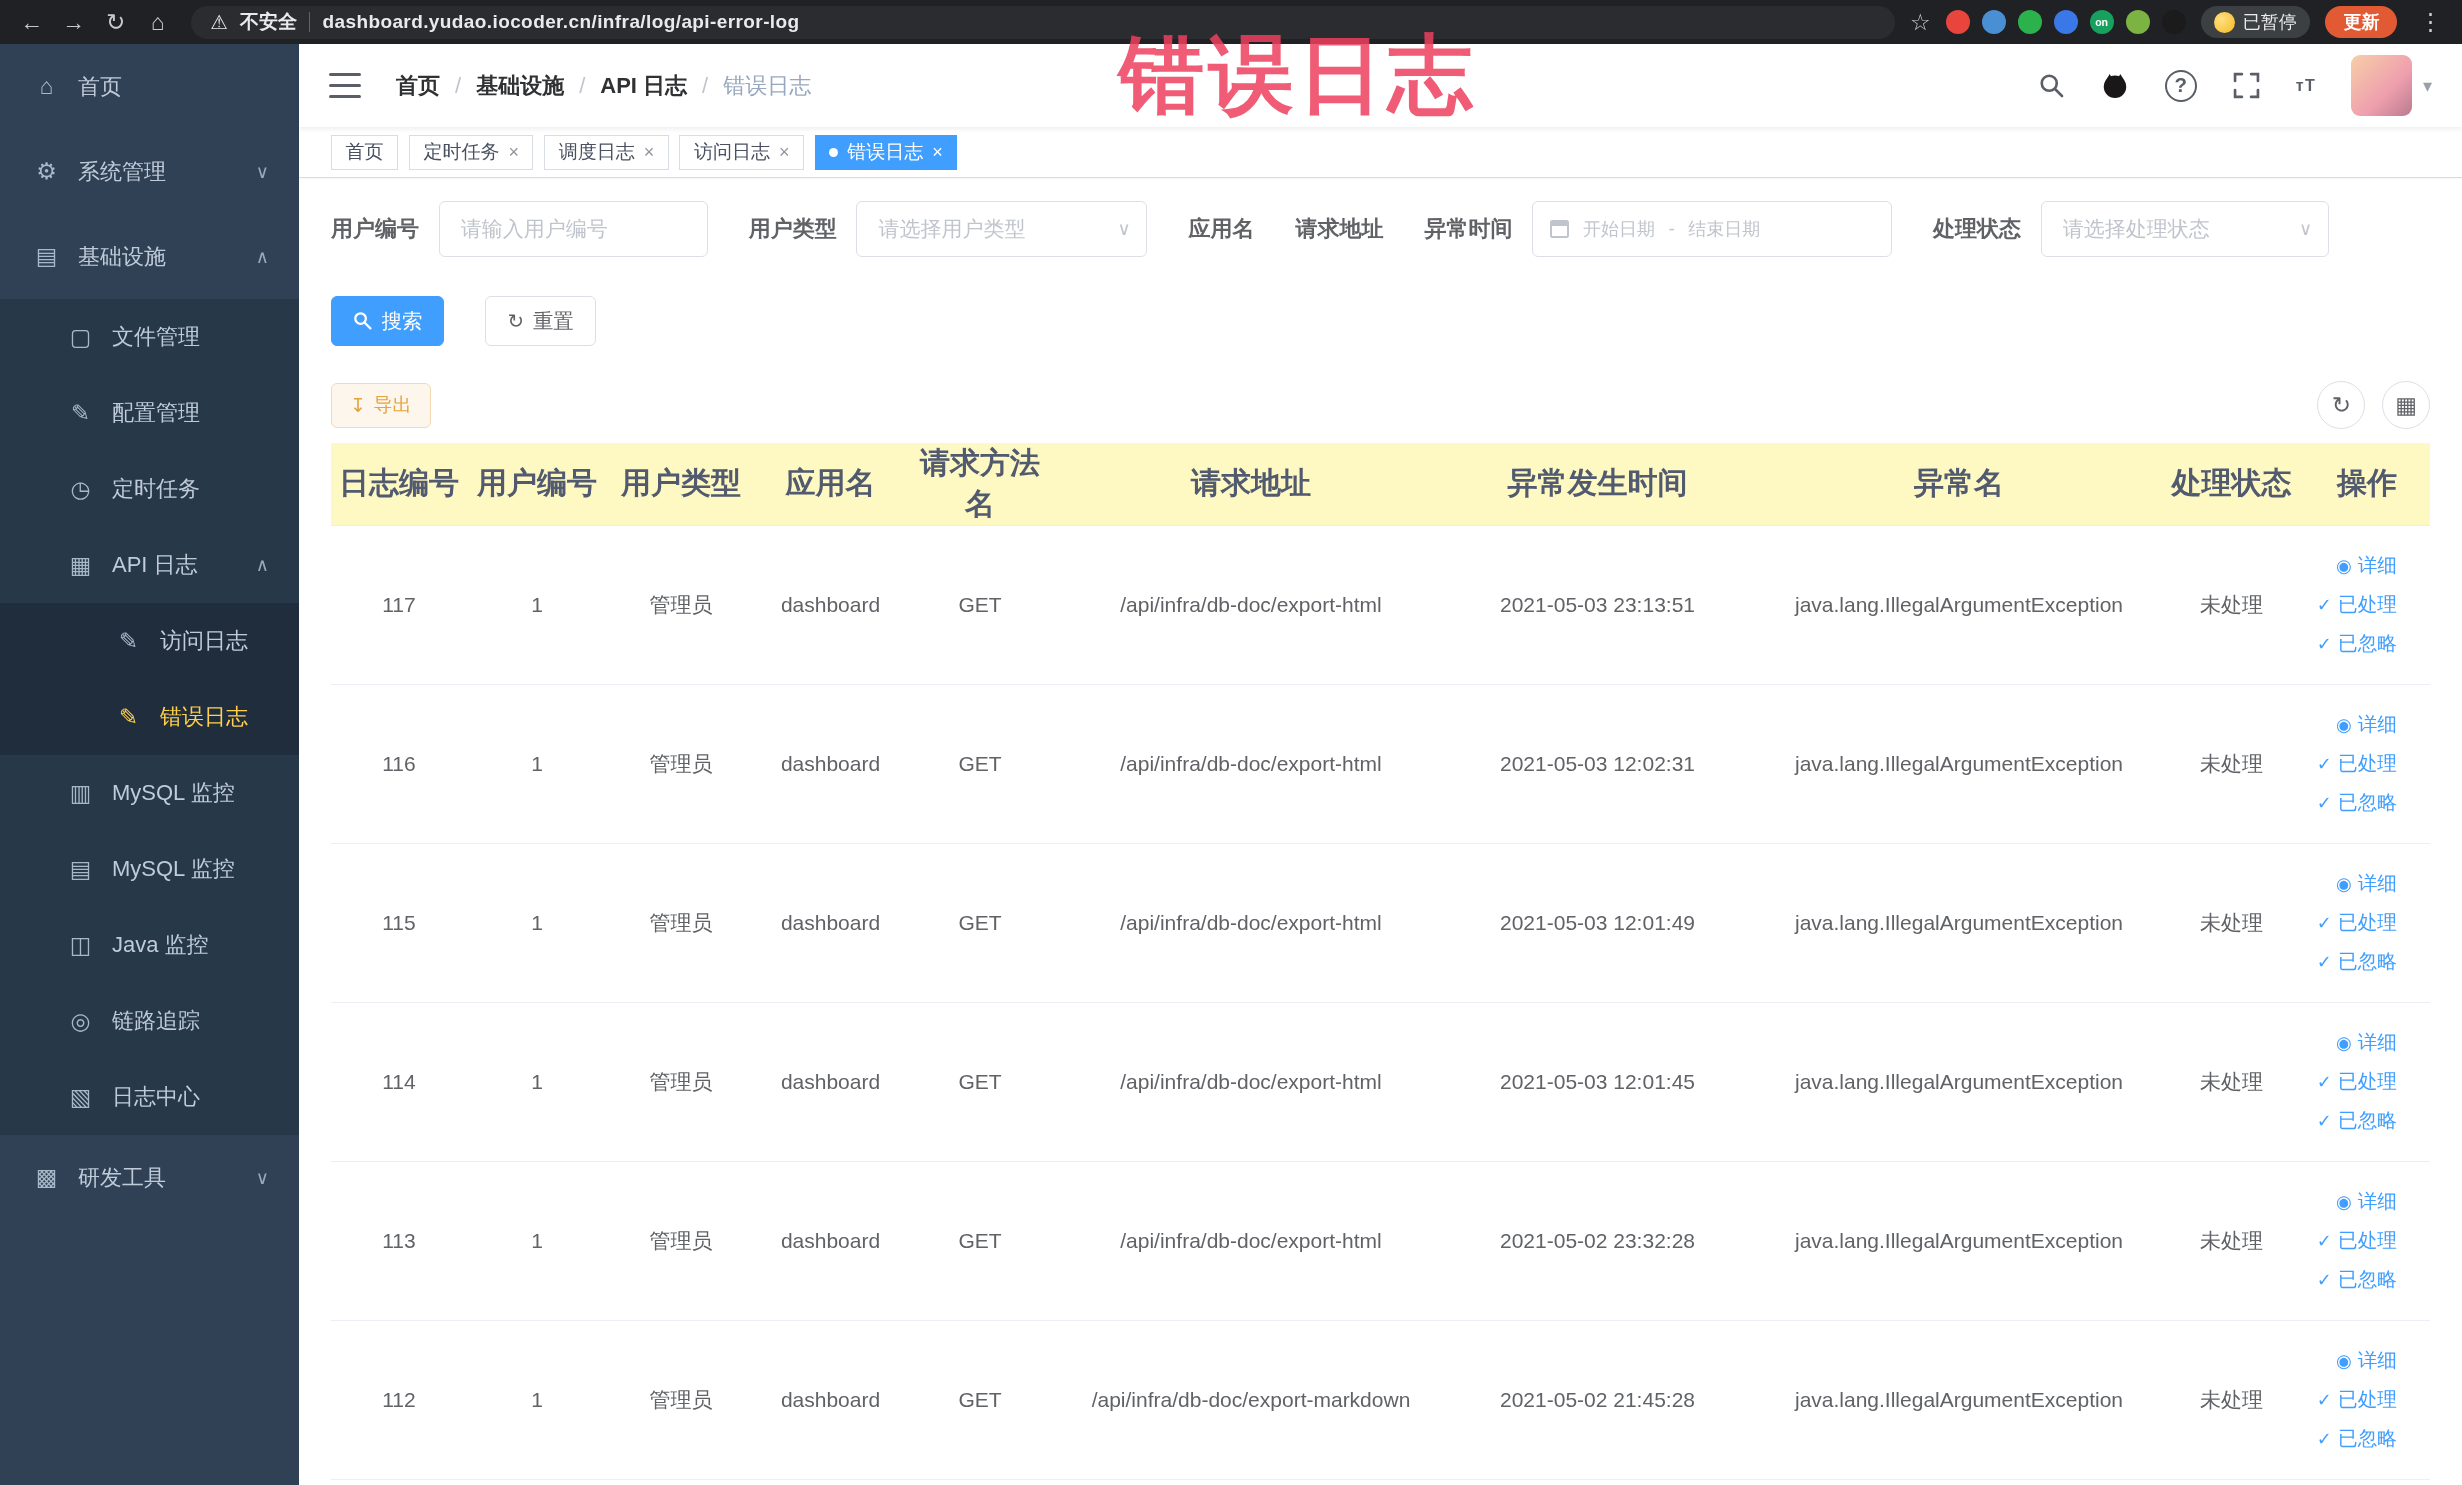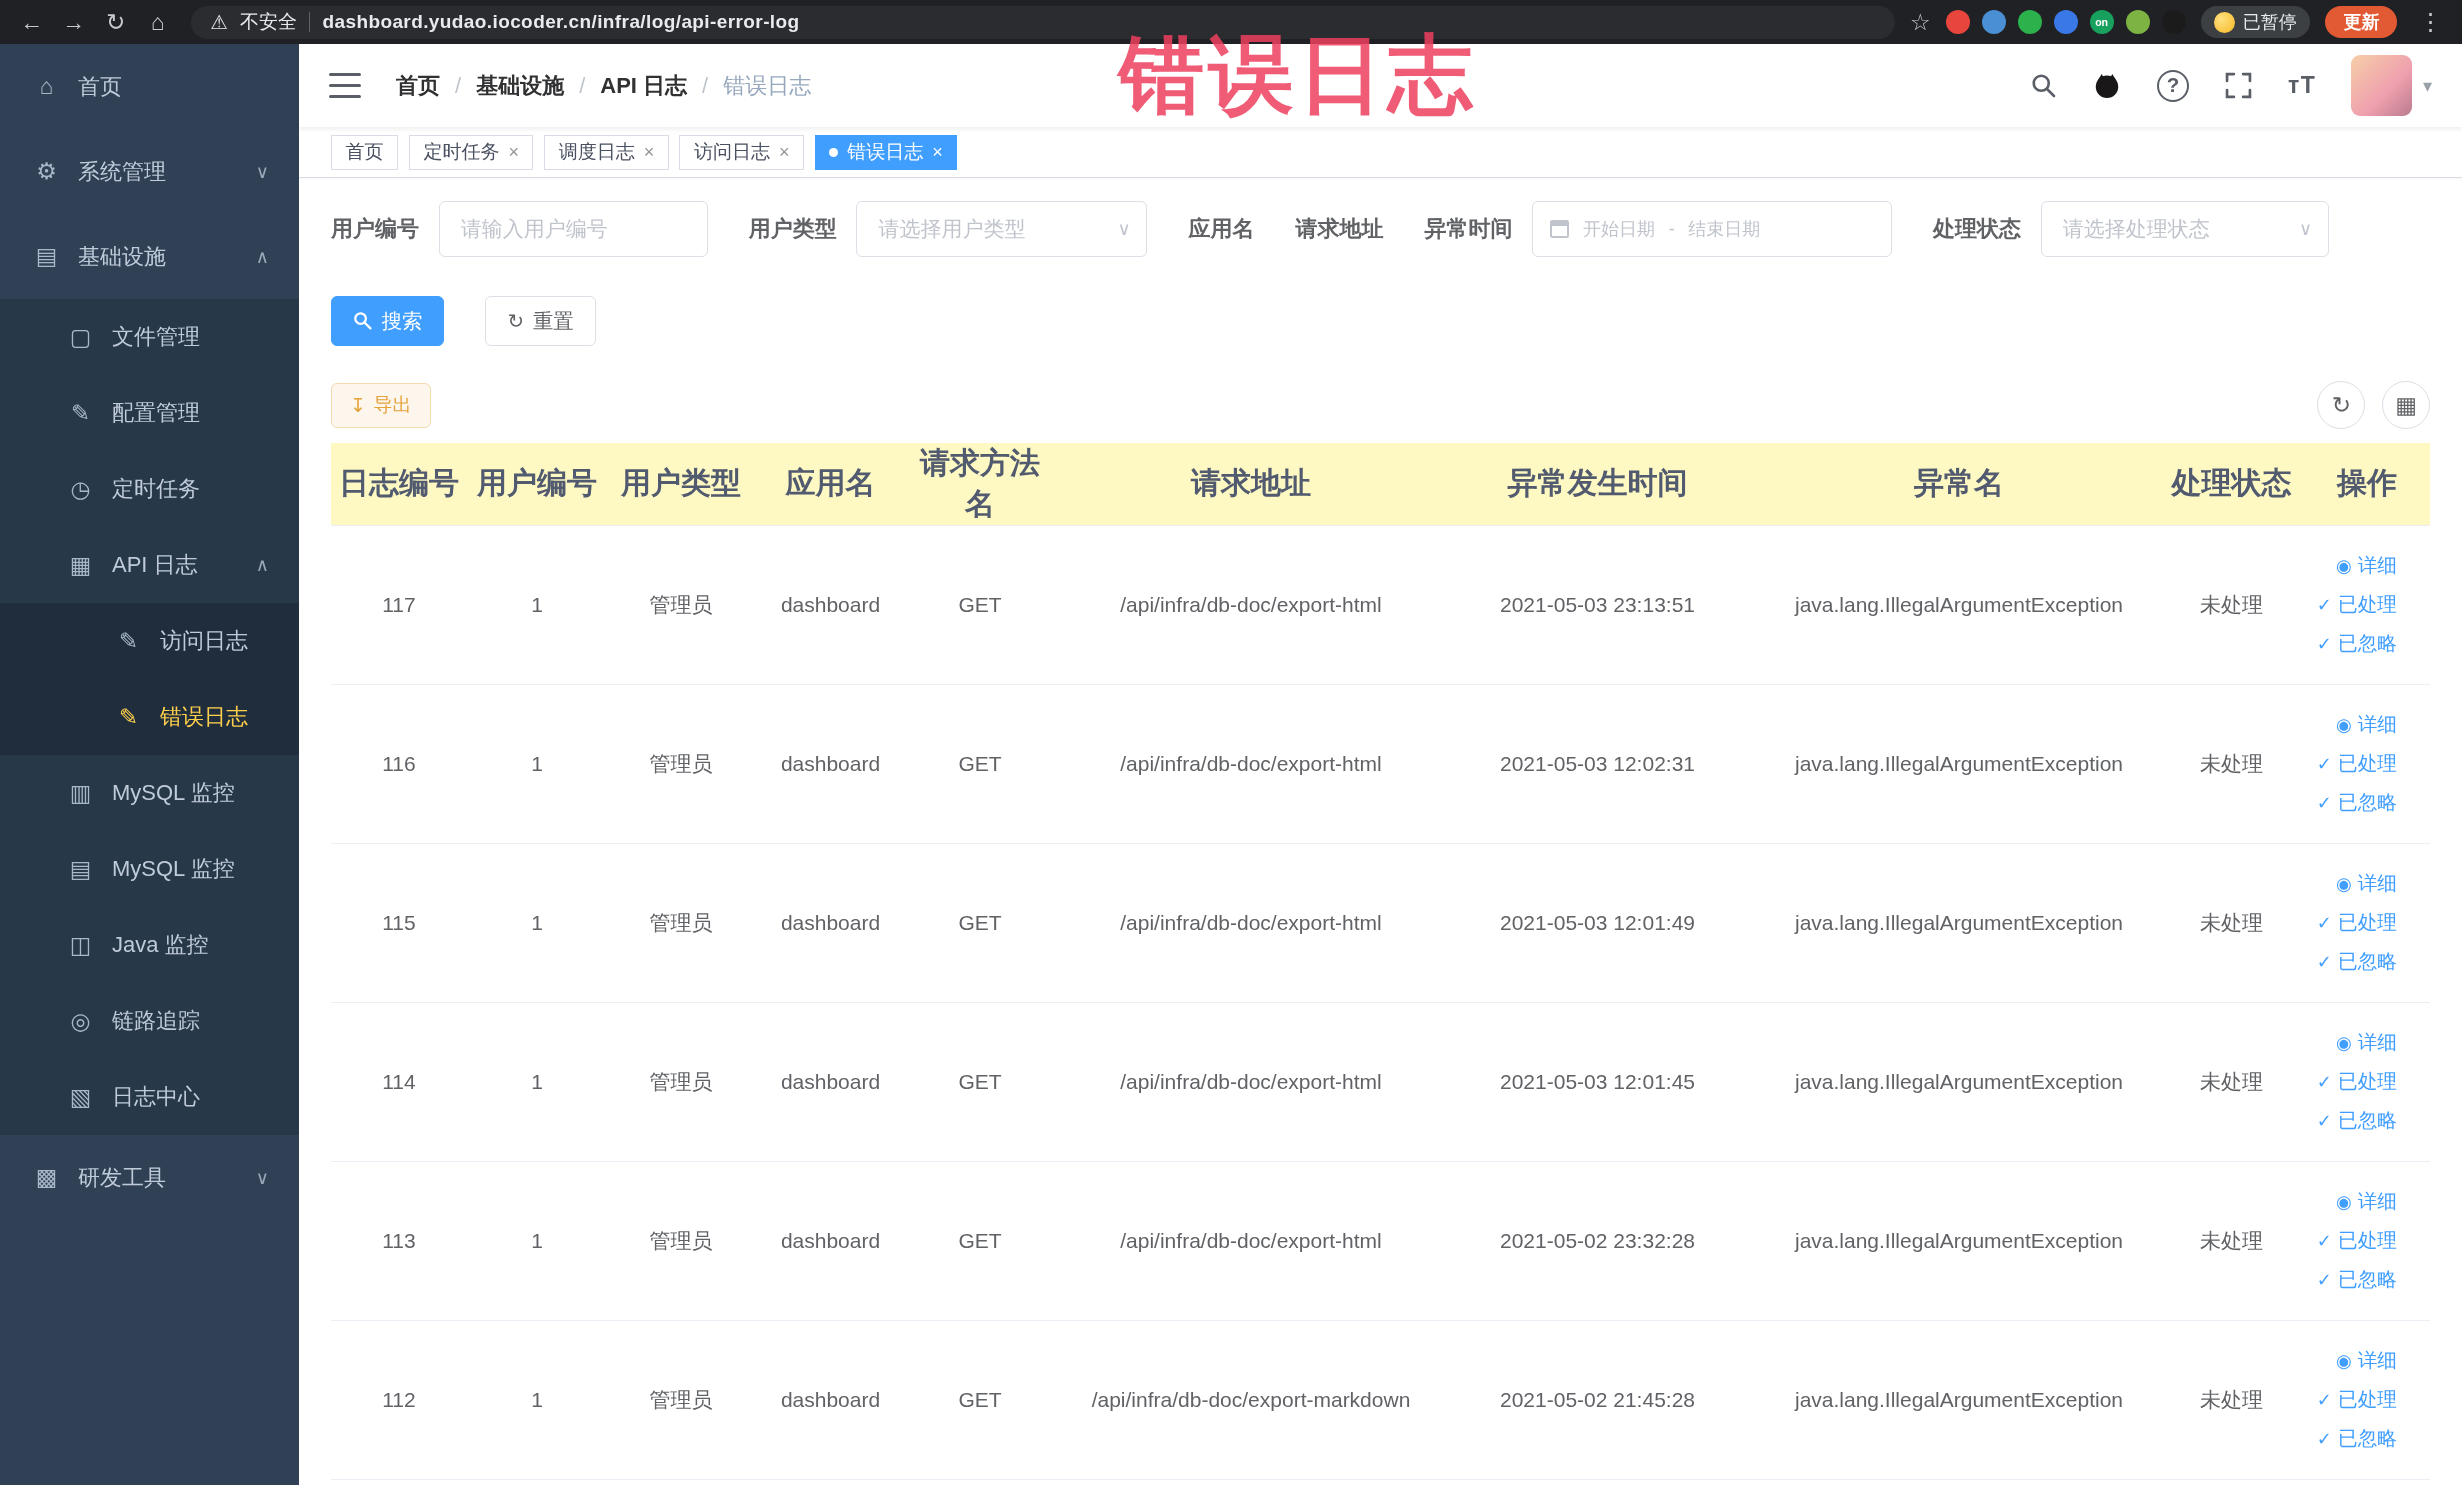--- a/index.html
+++ b/index.html
@@ -4,21 +4,21 @@
 <style>
   * { box-sizing: border-box; margin: 0; padding: 0; }
   html, body { width: 2462px; height: 1486px; overflow: hidden; }
   body { font-family: "Liberation Sans", "DejaVu Sans", sans-serif; background: #fff; color: #303133; position: relative; }
 
   
   .browser-bar { height: 44px; background: #202124; display: flex; align-items: center; gap: 6px; padding: 0 13.6px; color: #e8eaed; position: relative; z-index: 10; }
   .nav-ico { width: 36px; height: 36px; display: flex; align-items: center; justify-content: center; font-size: 23px; color: #c7cacd; cursor: pointer; }
   .url-pill { flex: 1; height: 33px; margin: 0 9px; background: #2a2c2f; border-radius: 16.7px; display: flex; align-items: center; gap: 12px; padding: 0 19.7px; font-size: 19px; }
   .warn-ico { font-size: 19.7px; color: #e8eaed; }
-  .sec-label { color: #e8eaed; font-weight: normal; }
+  .sec-label { color: #e8eaed; font-weight: bold; }
   .url-div { width: 1.5px; height: 19.7px; background: #5f6368; }
   .url-text { color: #e8eaed; font-weight: bold; letter-spacing: 0.4px; }
   .browser-right { display: flex; align-items: center; gap: 15px; }
   .star-ico { font-size: 23px; color: #c7cacd; cursor: pointer; }
   .ext-dot { width: 24px; height: 24px; border-radius: 50%; display: flex; align-items: center; justify-content: center; color: #fff; font-size: 10.6px; font-weight: bold; cursor: pointer; }
   .pill-paused { height: 32px; background: #3c4043; border-radius: 16px; display: flex; align-items: center; gap: 7.6px; padding: 0 13.6px; font-size: 18px; color: #e8eaed; cursor: pointer; }
   .emoji-dot { width: 21px; height: 21px; border-radius: 50%; background: radial-gradient(circle at 35% 35%, #ffe082, #f6b921); }
   .pill-update { height: 32px; background: #e25a33; border-radius: 16px; display: flex; align-items: center; padding: 0 18px; font-size: 18px; color: #fff; font-weight: bold; cursor: pointer; }
   .kebab { font-size: 24px; color: #c7cacd; padding: 0 6px; cursor: pointer; }
 
@@ -45,21 +45,21 @@
   .topbar { height: 83px; background: #fff; display: flex; align-items: center; padding: 0 30px; box-shadow: 0 1.5px 4.5px rgba(0,21,41,.08); position: relative; z-index: 3; }
   .hamburger { width: 32px; height: 26px; display: flex; flex-direction: column; justify-content: space-between; cursor: pointer; }
   .hamburger i { display: block; height: 3.8px; background: #5a5e66; border-radius: 1.5px; }
   .breadcrumb { display: flex; align-items: center; gap: 15px; margin-left: 35px; font-size: 22px; }
   .crumb { color: #303133; font-weight: bold; cursor: pointer; }
   .crumb.last { color: #97a8be; font-weight: normal; cursor: default; }
   .crumb-sep { color: #c0c4cc; }
   .topbar-right { margin-left: auto; display: flex; align-items: center; gap: 35px; }
   .tb-icon { color: #5a5e66; display: flex; align-items: center; justify-content: center; cursor: pointer; }
   .q-icon { width: 32px; height: 32px; border: 2.3px solid #5a5e66; border-radius: 50%; font-size: 20.4px; font-weight: bold; }
-  .tsize { font-size: 23px; font-weight: bold; letter-spacing: 1.5px; }
+  .tsize { font-size: 16px; font-weight: bold; letter-spacing: 1.5px; }
   .avatar-wrap { display: flex; align-items: center; gap: 10.6px; cursor: pointer; }
   .avatar { width: 61px; height: 61px; border-radius: 9px; background: linear-gradient(135deg, #f6cfa8, #ef9fae 60%, #b97b8e); }
   .caret { color: #9aa0a8; font-size: 18px; }
 
   
   .tags-bar { height: 51px; background: #fff; border-bottom: 0.8px solid #d8dce5; box-shadow: 0 0.8px 2.3px rgba(0,0,0,.05); display: flex; align-items: center; gap: 10.6px; padding: 0 32px; position: relative; z-index: 2; }
   .tag { height: 35px; display: flex; align-items: center; gap: 9px; padding: 0 13.6px; border: 0.8px solid #d8dce5; background: #fff; color: #495060; font-size: 19px; cursor: pointer; }
   .tag-close { font-size: 18px; color: #909399; }
   .tag.active { background: var(--primary); border-color: var(--primary); color: #fff; }
   .tag.active .tag-close { color: #fff; }

